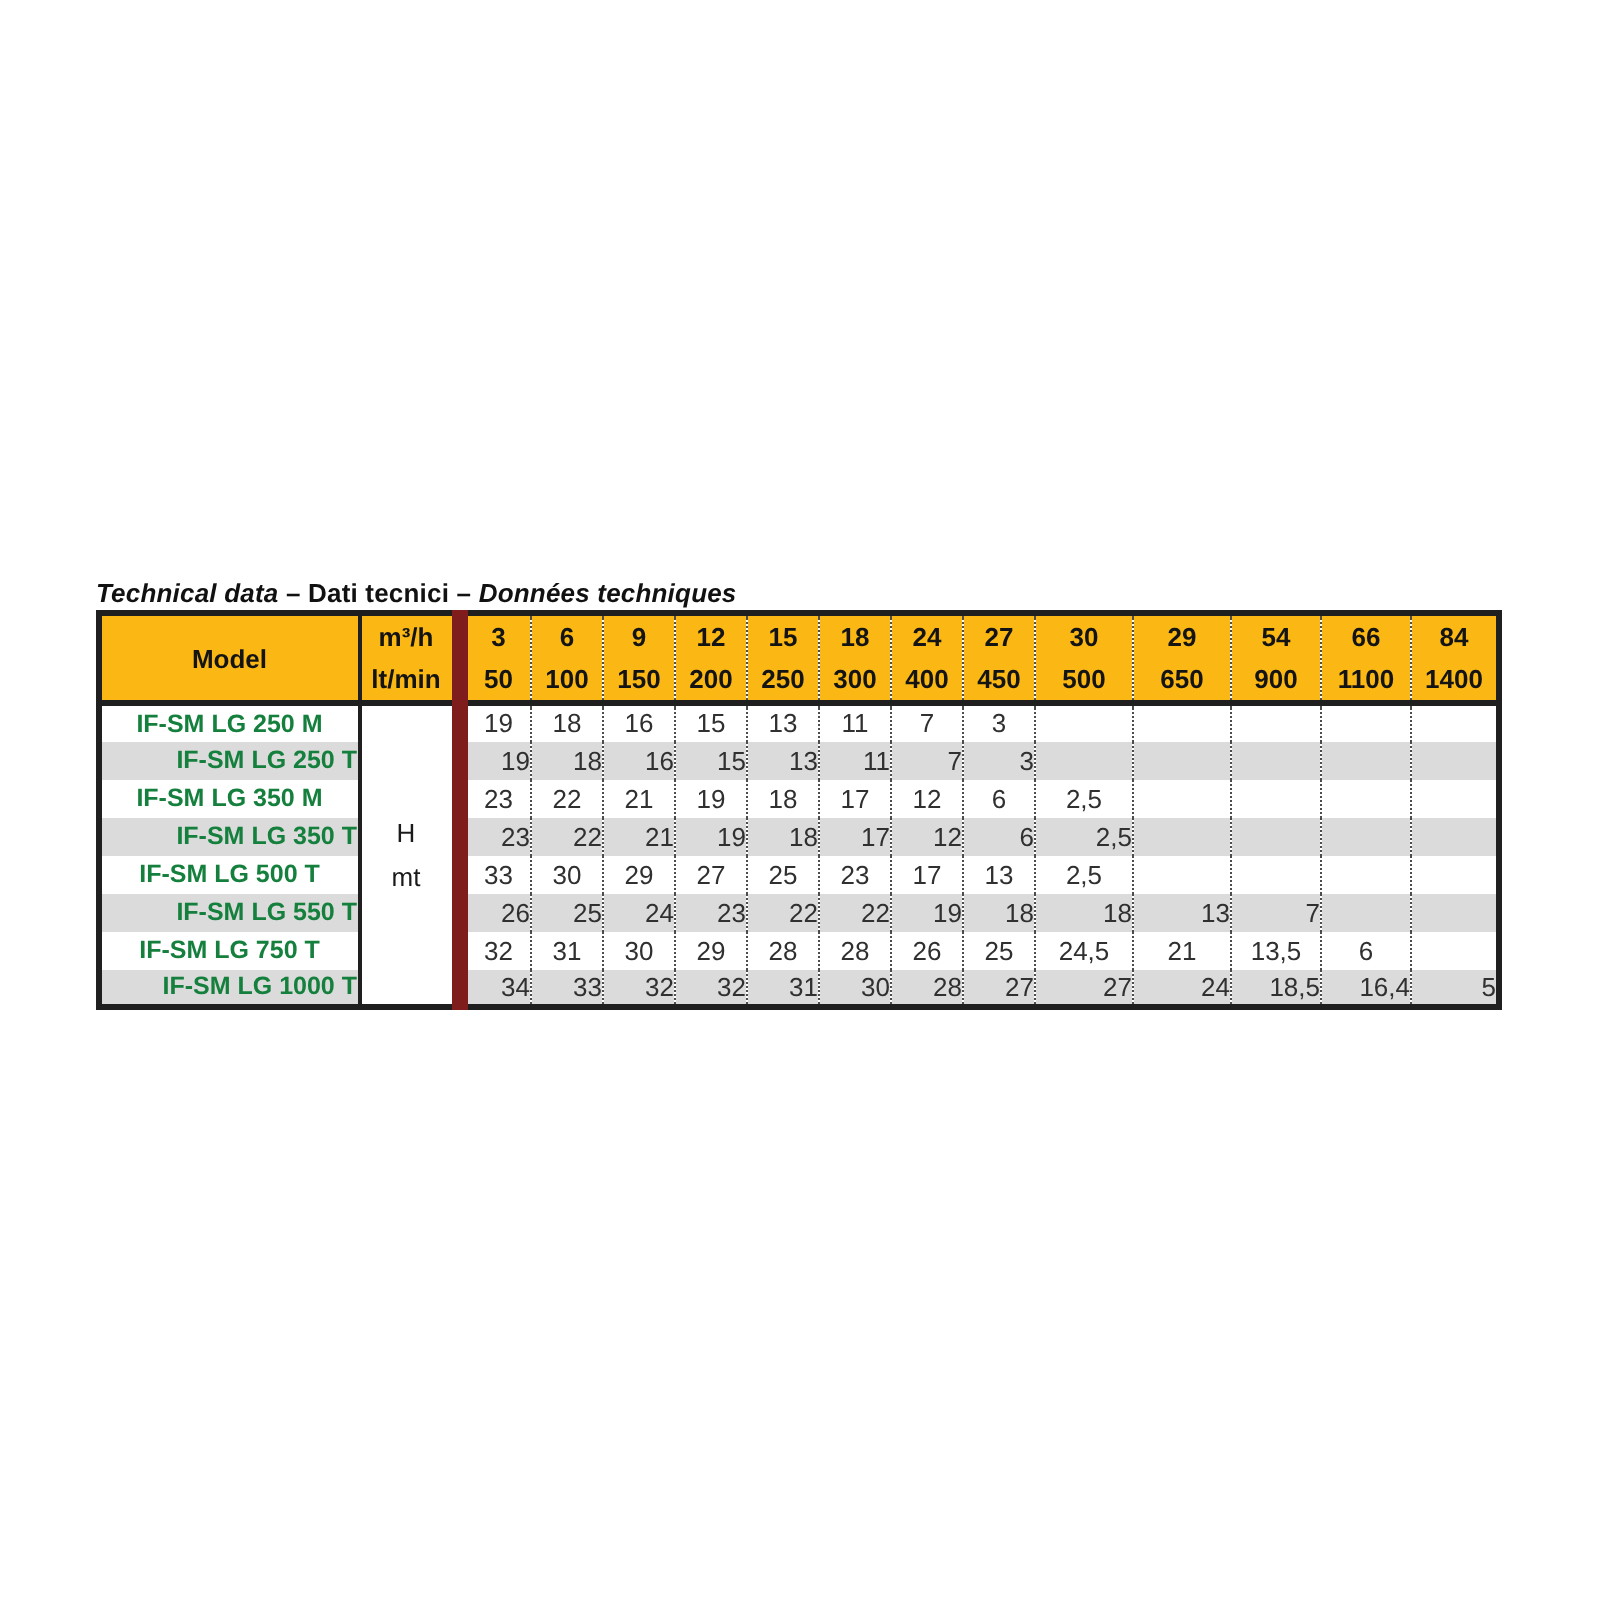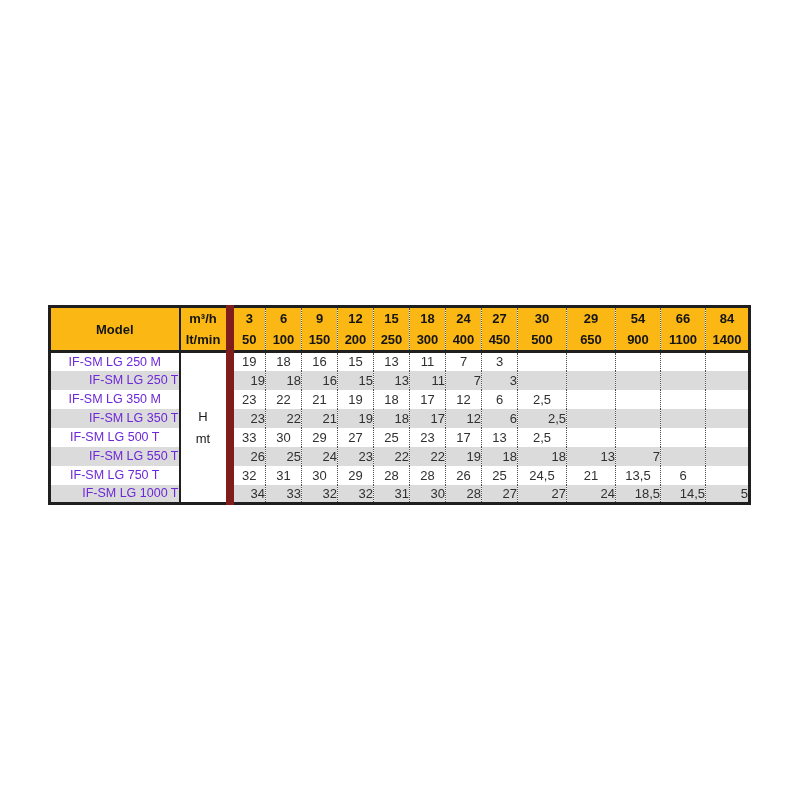--- a/index.html
+++ b/index.html
@@ -57,41 +57,44 @@
   th.model-h { font-size: 14px; }
   th.unit-h, td.unit-cell { border-left: 2px solid #1f1f1f; border-right: 8px solid #7f1d1d; }
   th.flow-h + th.flow-h { border-left: 1px dotted #4d4d4d; }
   th .l1 { display: block; line-height: 21px; }
   th .l2 { display: block; line-height: 21px; }
   
   tr.row { height: 19px; }
   tr.row.alt td { background: #dbdbdb; text-align: right; }
   tr.row td.unit-cell { background: #ffffff; }
   td.model-cell {
-    font-weight: normal;
+    font-weight: bold;
     font-size: 12.5px;
-    color: #6d28d9;
+    color: #15803d;
   }
   td.unit-cell {
     font-size: 13px;
     color: #1a1a1a;
     vertical-align: middle;
   }
   td.unit-cell .l1, td.unit-cell .l2 { display: block; line-height: 22px; }
   td.value-cell {
     font-size: 13px;
     color: #303030;
   }
   td.value-cell + td.value-cell { border-left: 1px dotted #4d4d4d; }
 </style>
 </head>
 <body>
 
 <div class="page">
 
+  <div class="caption">
+    <span class="it">Technical data</span><span> – </span><span>Dati tecnici</span><span> – </span><span class="it">Données techniques</span>
+  </div>
 
   <table class="spec">
     <colgroup>
         <col style="width: 130px;">
         <col style="width: 50px;">
         <col style="width: 36px;">
         <col style="width: 36px;">
         <col style="width: 36px;">
         <col style="width: 36px;">
         <col style="width: 36px;">
@@ -288,19 +291,19 @@
           <td class="value-cell">33</td>
           <td class="value-cell">32</td>
           <td class="value-cell">32</td>
           <td class="value-cell">31</td>
           <td class="value-cell">30</td>
           <td class="value-cell">28</td>
           <td class="value-cell">27</td>
           <td class="value-cell">27</td>
           <td class="value-cell">24</td>
           <td class="value-cell">18,5</td>
-          <td class="value-cell">14,5</td>
+          <td class="value-cell">16,4</td>
           <td class="value-cell">5</td>
         </tr>
       </tbody>
   </table>
 
 </div>
 
 </body></html>

